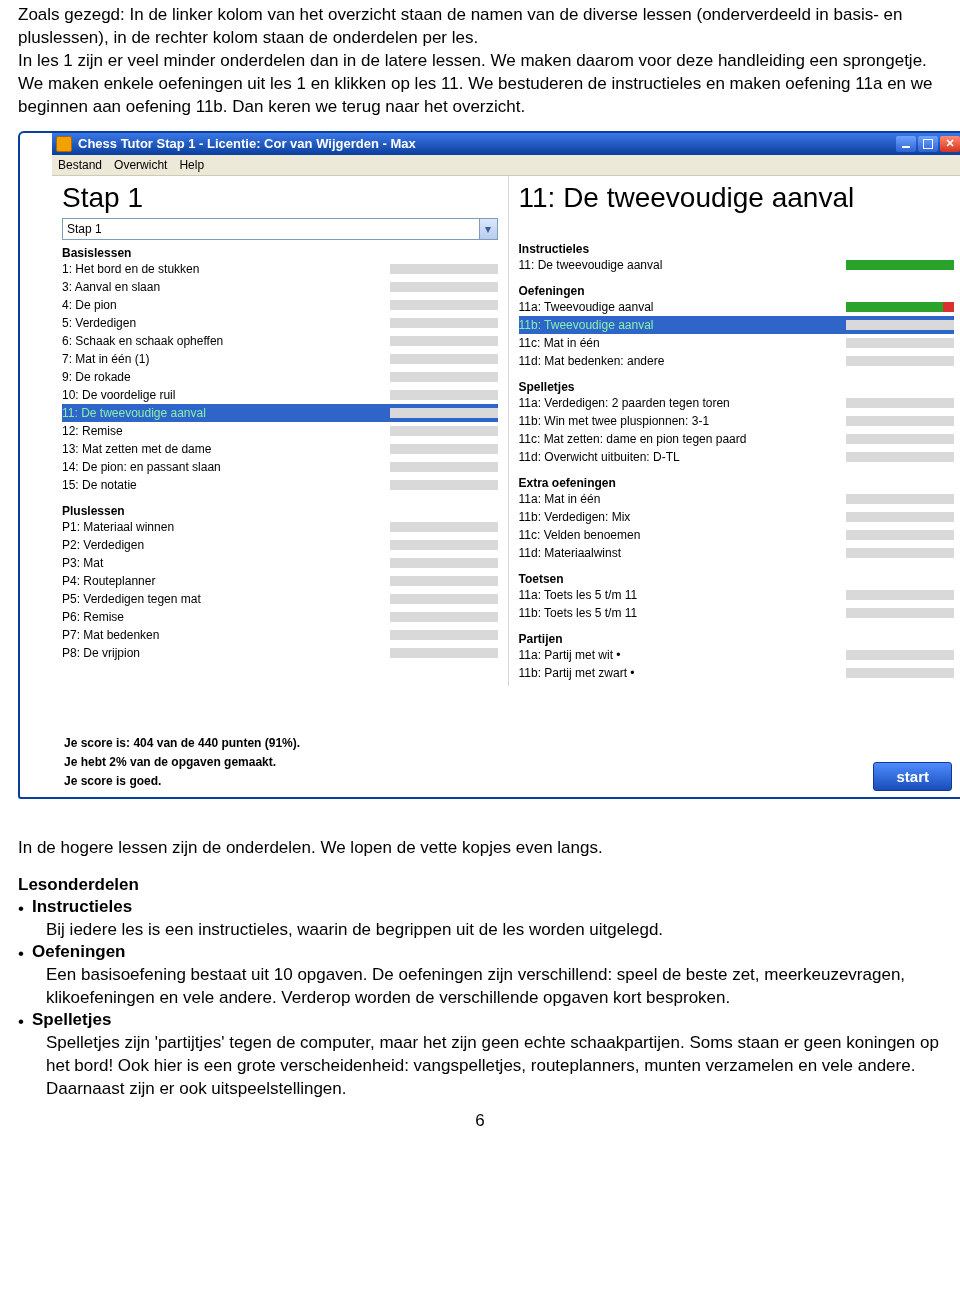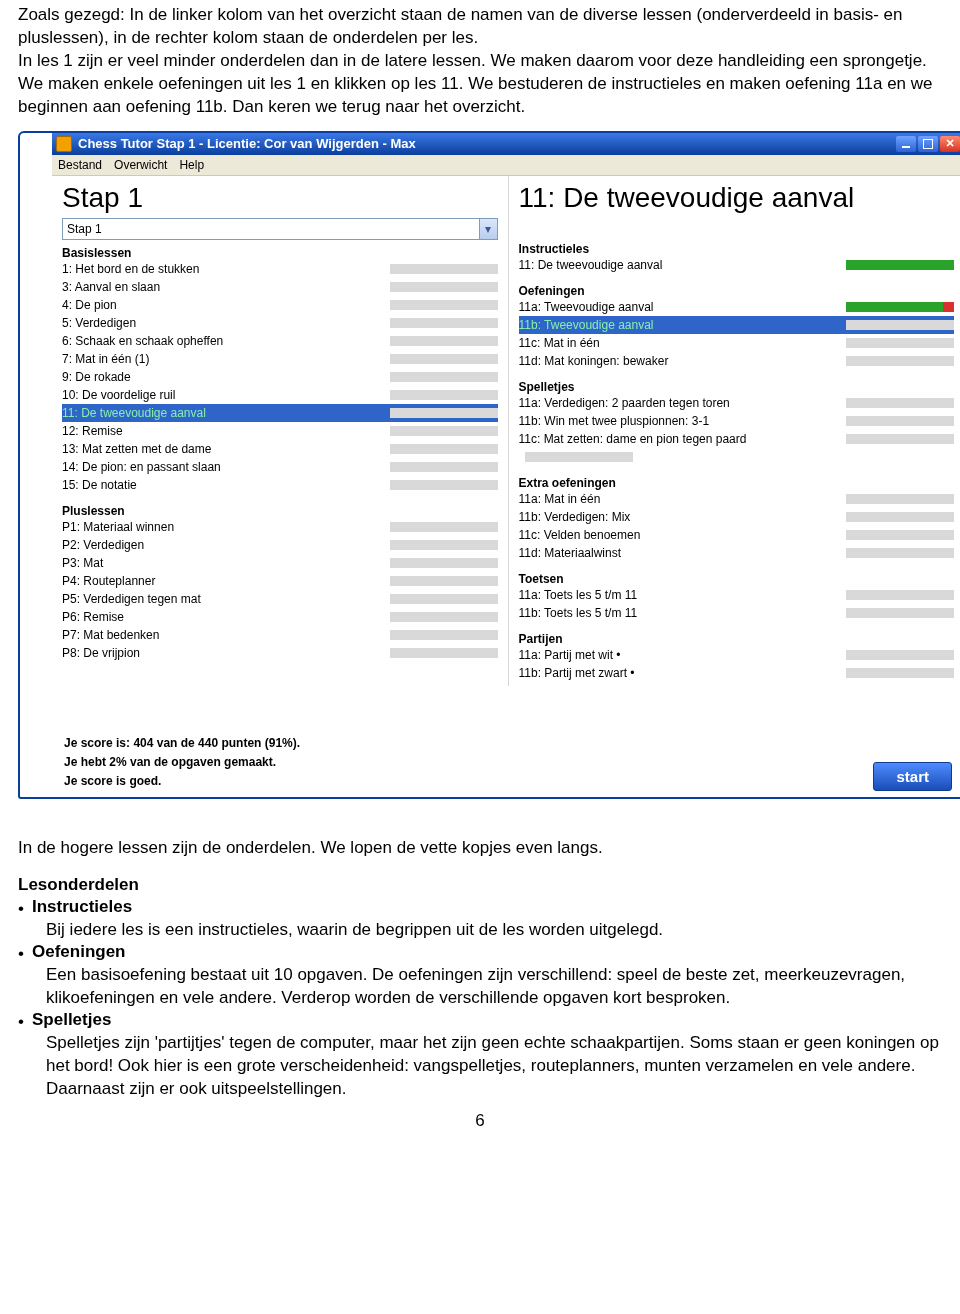--- a/index.html
+++ b/index.html
@@ -366,21 +366,21 @@
                 </span>
               </div>
               <div class="row">
                 <span class="label">11c: Mat in één</span>
                 <span class="bar">
                   <span class="g" style="width: 0%;"></span>
                   <span class="r" style="width: 0%;"></span>
                 </span>
               </div>
               <div class="row">
-                <span class="label">11d: Mat koningen: bewaker</span>
+                <span class="label">11d: Mat bedenken: andere</span>
                 <span class="bar">
                   <span class="g" style="width: 0%;"></span>
                   <span class="r" style="width: 0%;"></span>
                 </span>
               </div>
             </div>
 
           <div class="section-head" style="margin-top:10px">Spelletjes</div>
           <div>
               <div class="row">
@@ -398,20 +398,21 @@
                 </span>
               </div>
               <div class="row">
                 <span class="label">11c: Mat zetten: dame en pion tegen paard</span>
                 <span class="bar">
                   <span class="g" style="width: 0%;"></span>
                   <span class="r" style="width: 0%;"></span>
                 </span>
               </div>
               <div class="row">
+                <span class="label">11d: Overwicht uitbuiten: D-TL</span>
                 <span class="bar">
                   <span class="g" style="width: 0%;"></span>
                   <span class="r" style="width: 0%;"></span>
                 </span>
               </div>
             </div>
 
           <div class="section-head" style="margin-top:10px">Extra oefeningen</div>
           <div>
               <div class="row">

